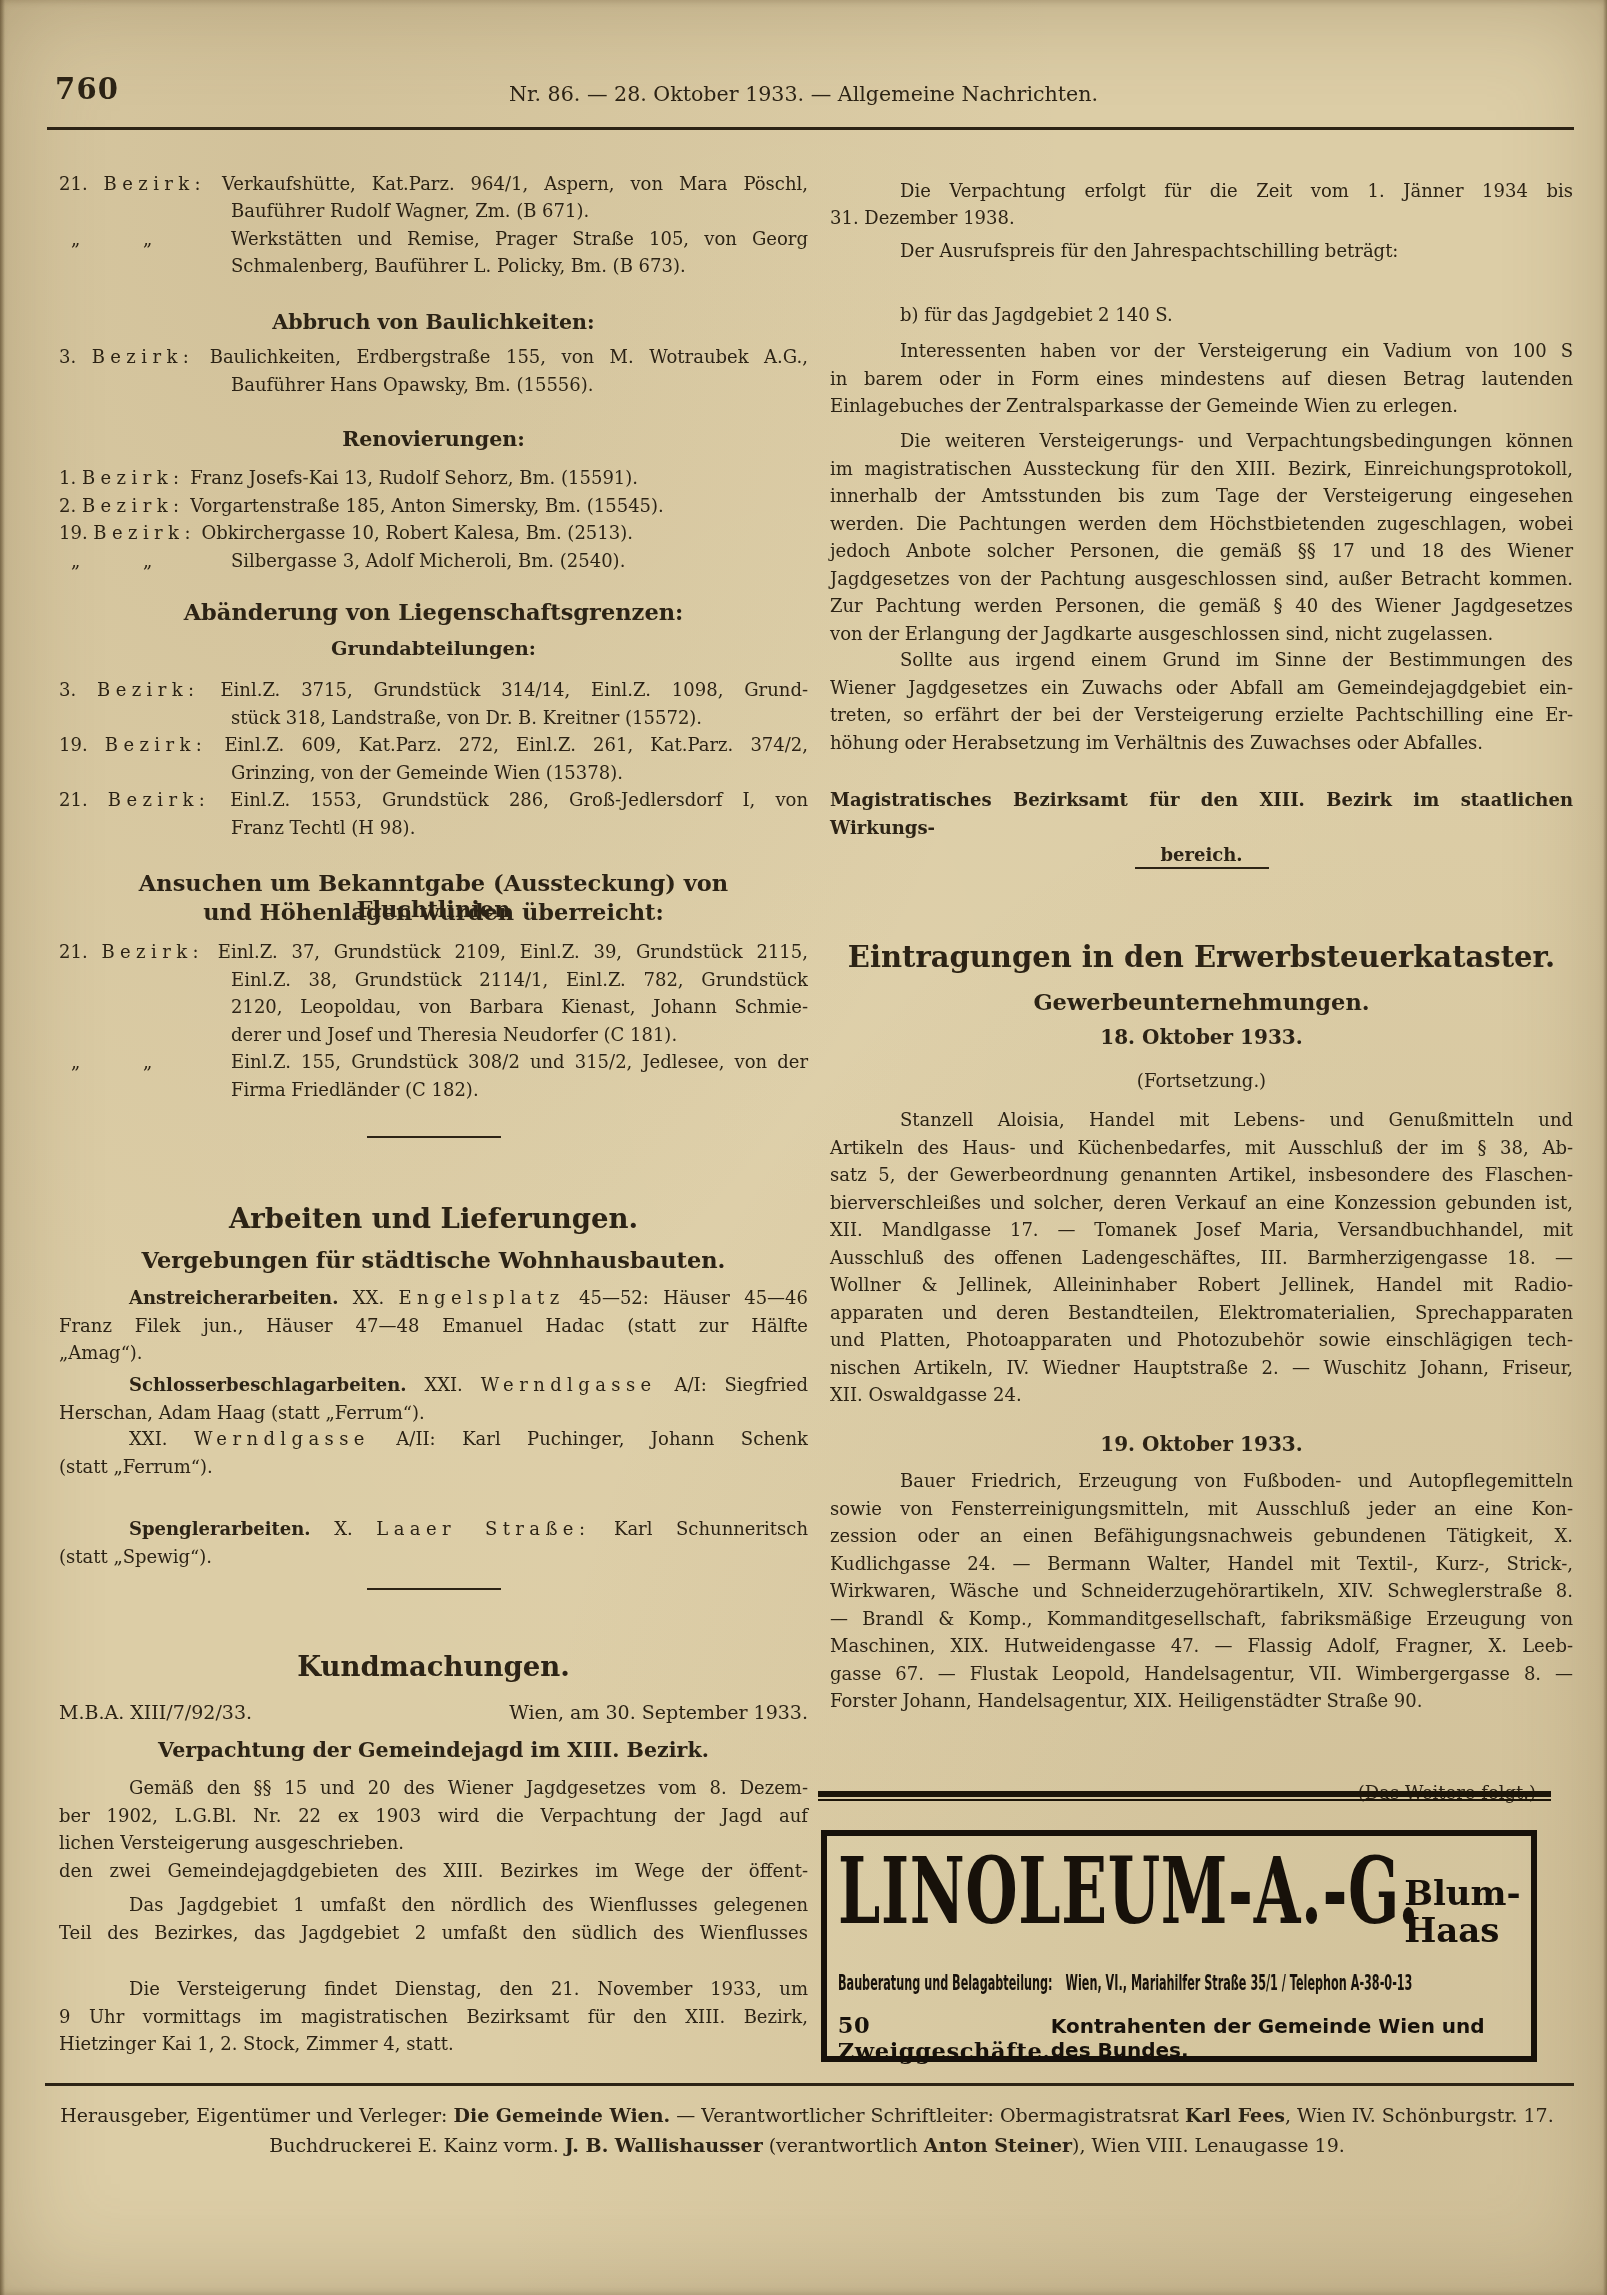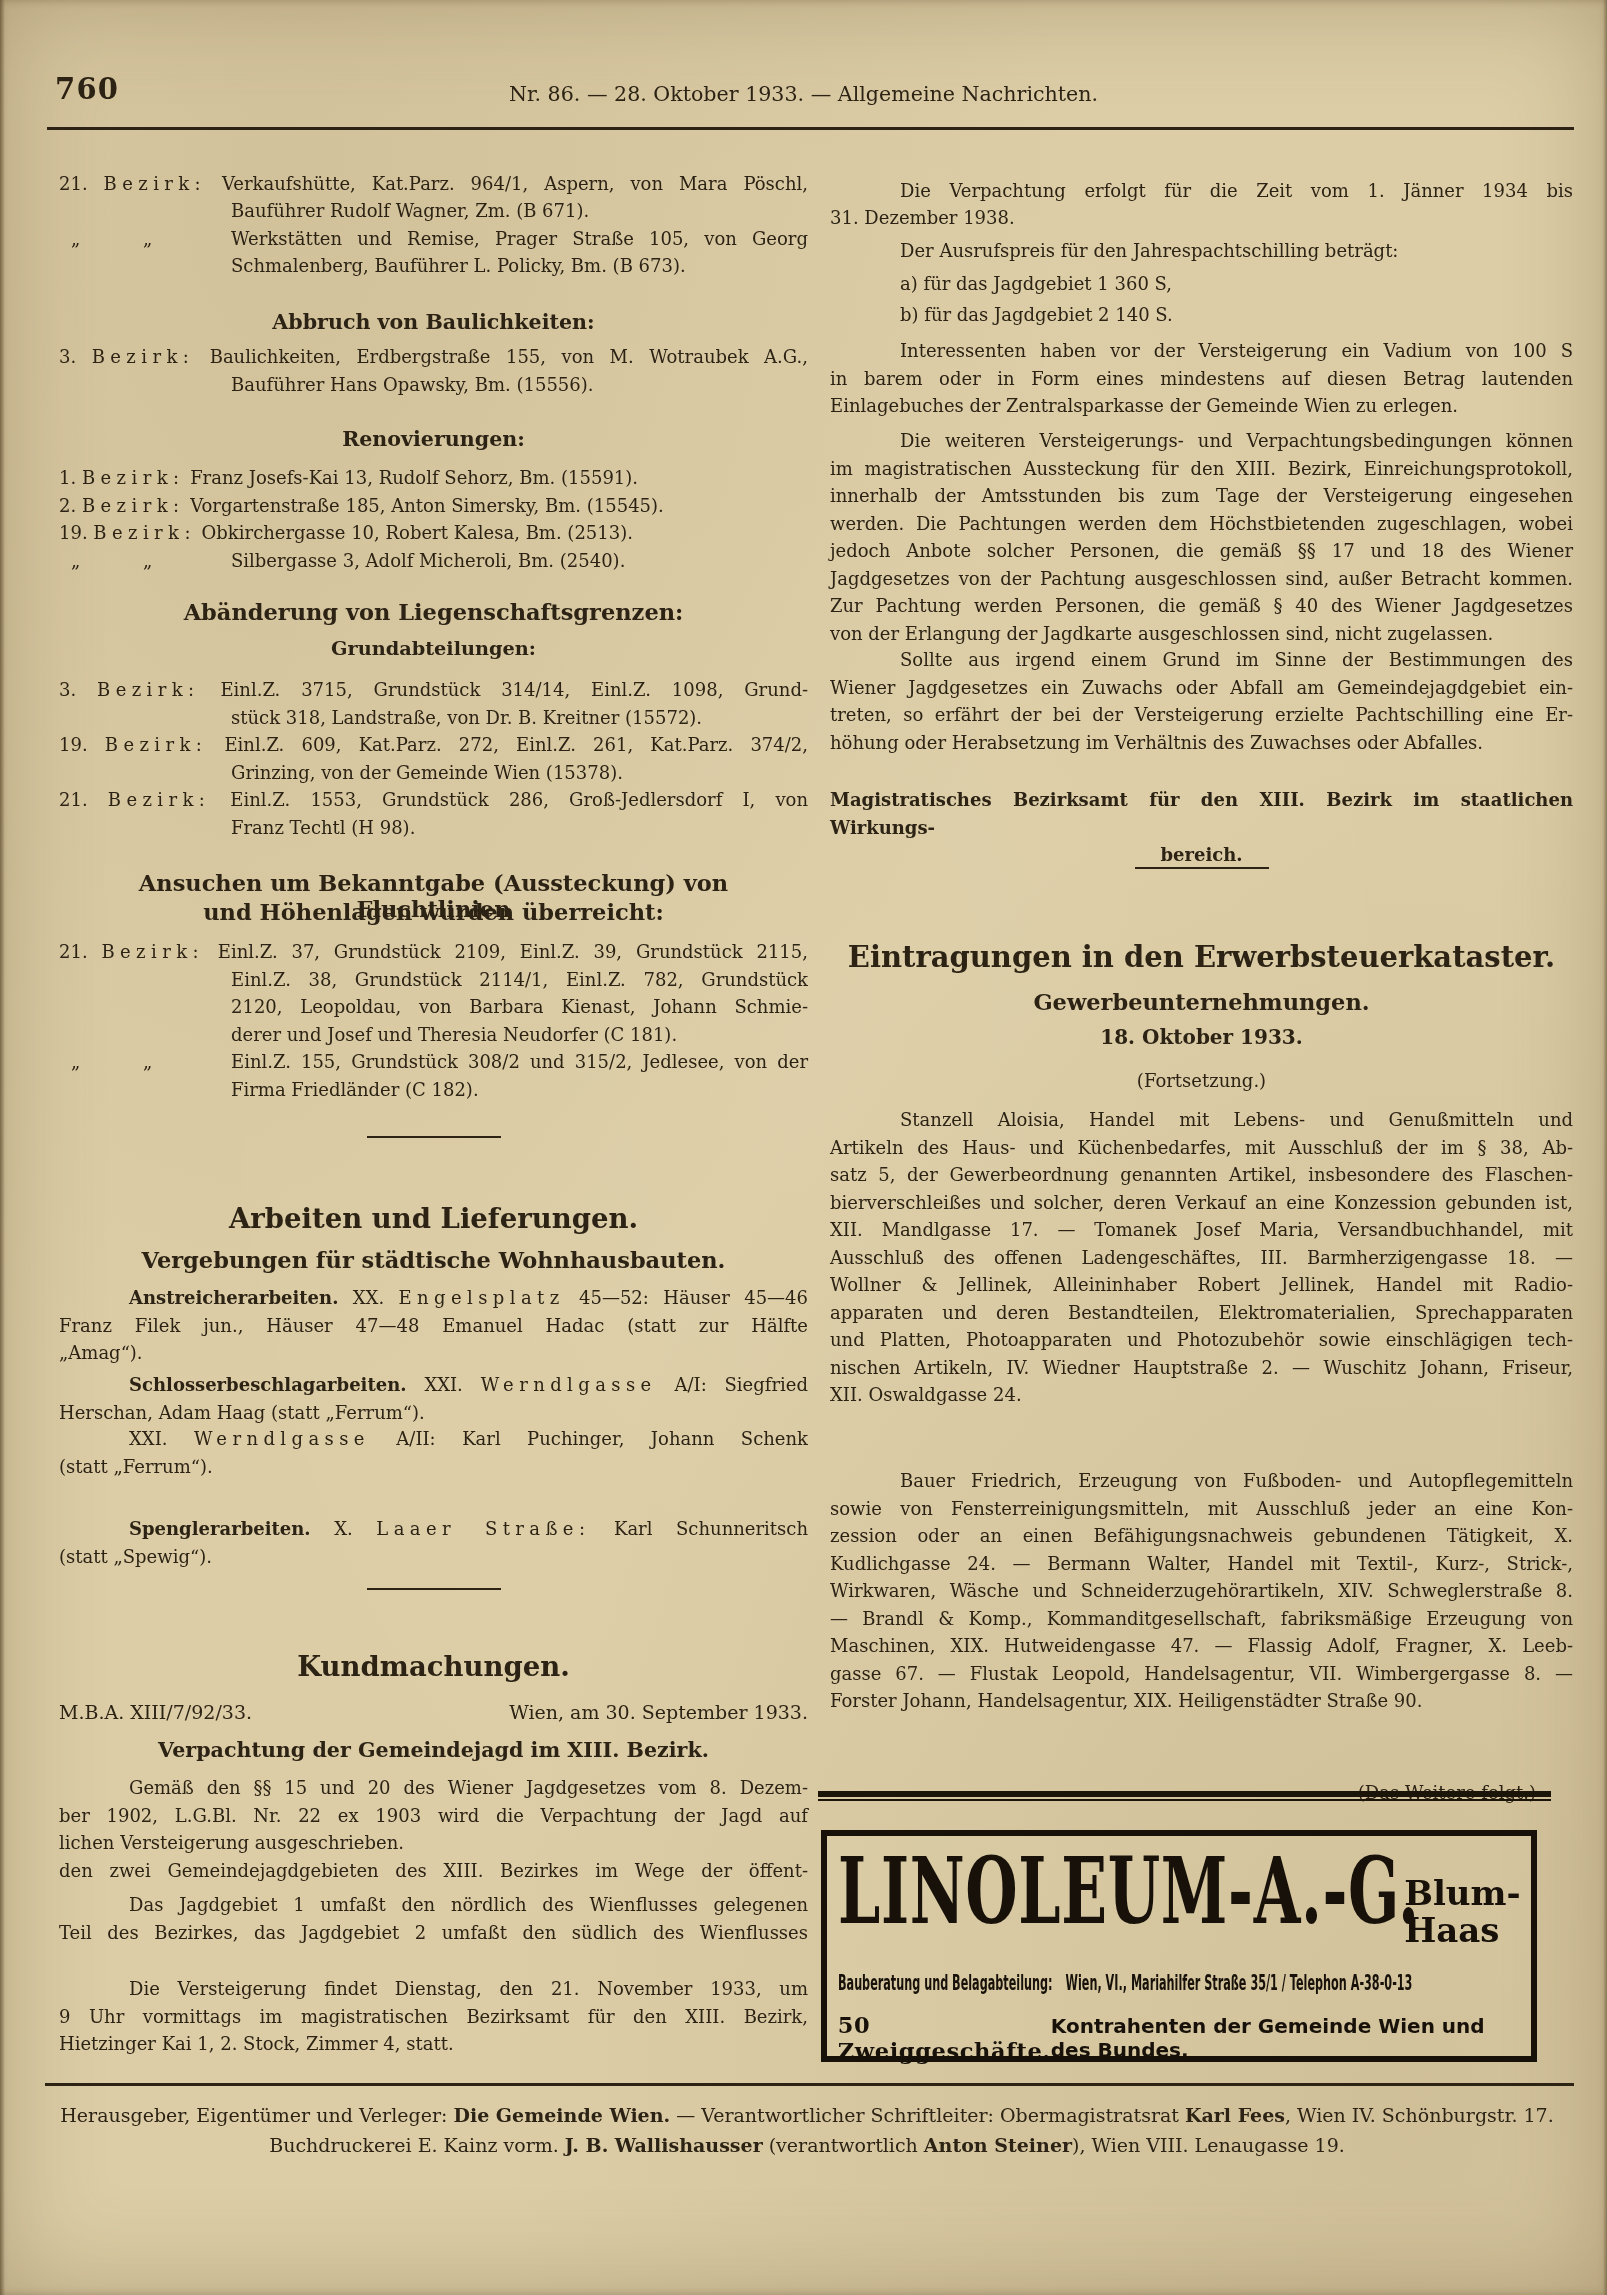--- a/index.html
+++ b/index.html
@@ -156,23 +156,20 @@
       </div>
   </div>
 
   <div class="col colR">
     <div class="blk" style="top:20.6px">
         <div class="ln ind j"><span>Die Verpachtung erfolgt für die Zeit vom 1. Jänner 1934 bis</span></div>
         <div class="ln"><span>31. Dezember 1938.</span></div>
       </div>
     <div class="blk" style="top:81px">
         <div class="ln ind"><span>Der Ausrufspreis für den Jahrespachtschilling beträgt:</span></div>
-      </div>
-    <div class="blk" style="top:114px">
-        <div class="ln ind"><span>a) für das Jagdgebiet 1 360 S,</span></div>
       </div>
     <div class="blk" style="top:145px">
         <div class="ln ind"><span>b) für das Jagdgebiet 2 140 S.</span></div>
       </div>
     <div class="blk" style="top:181px">
         <div class="ln ind j"><span>Interessenten haben vor der Versteigerung ein Vadium von 100 S</span></div>
         <div class="ln j"><span>in barem oder in Form eines mindestens auf diesen Betrag lautenden</span></div>
         <div class="ln"><span>Einlagebuches der Zentralsparkasse der Gemeinde Wien zu erlegen.</span></div>
       </div>
     <div class="blk" style="top:271px">
@@ -206,20 +203,21 @@
         <div class="ln j"><span>satz 5, der Gewerbeordnung genannten Artikel, insbesondere des Flaschen-</span></div>
         <div class="ln j"><span>bierverschleißes und solcher, deren Verkauf an eine Konzession gebunden ist,</span></div>
         <div class="ln j"><span>XII. Mandlgasse 17. — Tomanek Josef Maria, Versandbuchhandel, mit</span></div>
         <div class="ln j"><span>Ausschluß des offenen Ladengeschäftes, III. Barmherzigengasse 18. —</span></div>
         <div class="ln j"><span>Wollner &amp; Jellinek, Alleininhaber Robert Jellinek, Handel mit Radio-</span></div>
         <div class="ln j"><span>apparaten und deren Bestandteilen, Elektromaterialien, Sprechapparaten</span></div>
         <div class="ln j"><span>und Platten, Photoapparaten und Photozubehör sowie einschlägigen tech-</span></div>
         <div class="ln j"><span>nischen Artikeln, IV. Wiedner Hauptstraße 2. — Wuschitz Johann, Friseur,</span></div>
         <div class="ln"><span>XII. Oswaldgasse 24.</span></div>
       </div>
+    <div class="blk h sz32" style="top:1277px">19. Oktober 1933.</div>
     <div class="blk" style="top:1311px">
         <div class="ln ind j"><span>Bauer Friedrich, Erzeugung von Fußboden- und Autopflegemitteln</span></div>
         <div class="ln j"><span>sowie von Fensterreinigungsmitteln, mit Ausschluß jeder an eine Kon-</span></div>
         <div class="ln j"><span>zession oder an einen Befähigungsnachweis gebundenen Tätigkeit, X.</span></div>
         <div class="ln j"><span>Kudlichgasse 24. — Bermann Walter, Handel mit Textil-, Kurz-, Strick-,</span></div>
         <div class="ln j"><span>Wirkwaren, Wäsche und Schneiderzugehörartikeln, XIV. Schweglerstraße 8.</span></div>
         <div class="ln j"><span>— Brandl &amp; Komp., Kommanditgesellschaft, fabriksmäßige Erzeugung von</span></div>
         <div class="ln j"><span>Maschinen, XIX. Hutweidengasse 47. — Flassig Adolf, Fragner, X. Leeb-</span></div>
         <div class="ln j"><span>gasse 67. — Flustak Leopold, Handelsagentur, VII. Wimbergergasse 8. —</span></div>
         <div class="ln"><span>Forster Johann, Handelsagentur, XIX. Heiligenstädter Straße 90.</span></div>

